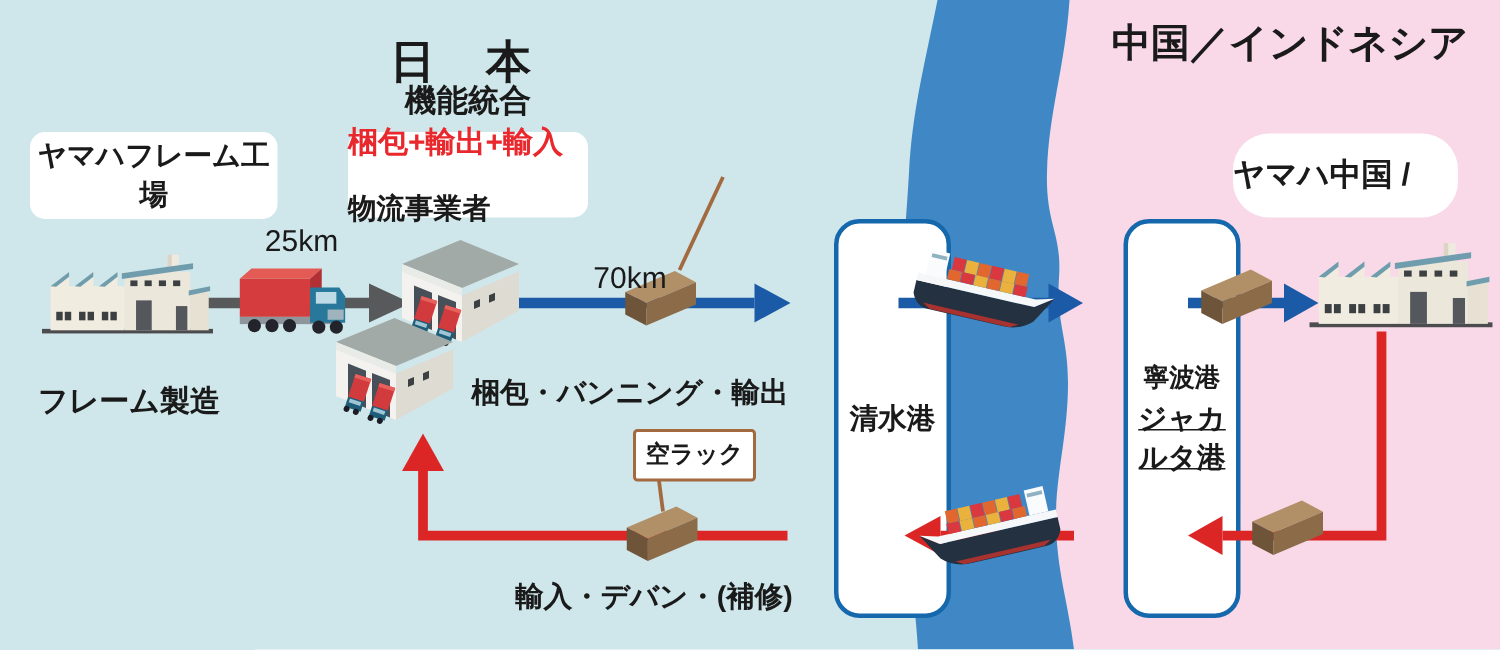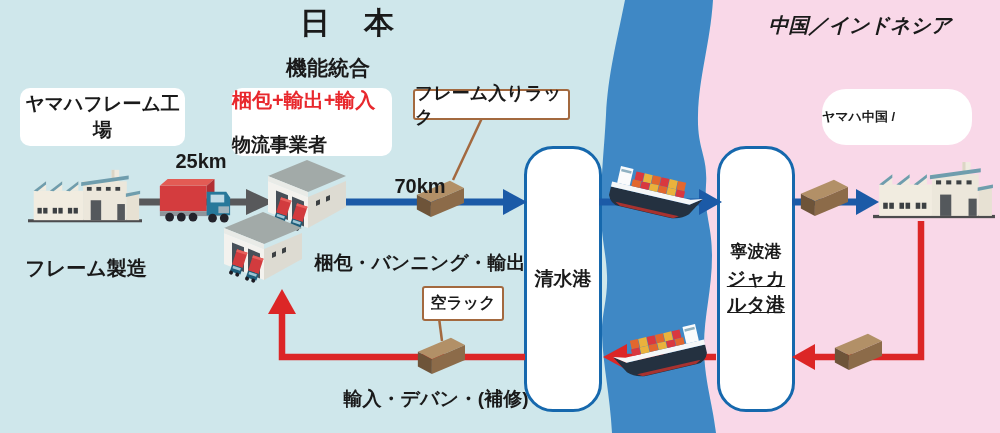--- a/index.html
+++ b/index.html
@@ -10,44 +10,44 @@
     overflow:hidden;
     font-family:"Liberation Sans","DejaVu Sans",sans-serif;
     color:#1a1a1a;
   }
   .stage svg{display:block;}
   .layer{position:absolute;left:0;top:0;width:1000px;height:433px;}
   .abs{position:absolute;}
   .txt{position:absolute;white-space:nowrap;line-height:1.15;}
   .center{transform:translateX(-50%);}
   .title{font-size:30px;font-weight:700;letter-spacing:2px;}
-  .title-sm{font-size:20px;font-weight:700;font-style:italic;}
+  .title-sm{font-size:26px;font-weight:700;}
   .heading{font-size:21px;font-weight:700;}
   .caption{font-size:19px;font-weight:700;}
-  .dist{font-size:20px;font-weight:700;}
+  .dist{font-size:20px;font-weight:400;}
   .whitebox{
     position:absolute;background:#ffffff;border-radius:10px;
     display:flex;flex-direction:column;align-items:flex-start;justify-content:center;
     text-align:center;font-weight:700;
   }
   .tagbox{
     position:absolute;background:#fff;border:2.5px solid #a3693f;border-radius:3px;
     display:flex;align-items:center;justify-content:center;font-weight:700;
   }
   .portbox{
-    position:absolute;background:#fff;border:3px solid #1668ad;border-radius:29px;
+    position:absolute;background:#fff;border:3px solid #1668ad;border-radius:17px;
     display:flex;flex-direction:column;align-items:center;justify-content:center;
-    text-align:center;font-weight:700;
+    text-align:center;font-weight:700;margin-left:32px;
   }
   .red-line{color:#e8282d;font-size:20px;font-weight:700;}
   .blk-line{color:#1a1a1a;font-size:19px;font-weight:700;margin-top:18px;}
   .port-main{font-size:19px;}
   .port-sub1{font-size:17px;}
   .port-sub2{font-size:19px;margin-top:3px;text-decoration:underline;}
-  .ovs-name{font-size:13px;line-height:1.45;border-radius:24px;}
+  .ovs-name{font-size:21px;line-height:1.45;border-radius:24px;}
 </style>
 </head>
 <body>
 
 <div class="stage">
 
   <svg class="layer" viewBox="0 0 1000 433">
     <path fill="#f9d8e8" d="M713,0 C710,45 699,75 698,115 C697,150 708,155 706,185 C704,215 712,225 712,255 C712,290 704,315 704,345 C704,380 712,400 716,433 L1000,433 L1000,0 Z"></path>
     <path fill="#3f88c5" d="M625,0 C616,45 608,75 606,115 C604,150 602,165 601,200 C600,235 606,250 607,275 C608,300 601,315 602,335 C603,365 610,395 612,433 L716,433 C712,400 704,380 704,345 C704,315 712,290 712,255 C712,225 704,215 706,185 C708,155 697,150 698,115 C699,75 710,45 713,0 Z"></path>
   </svg>
@@ -287,37 +287,34 @@
         <rect x="72" y="22" width="5" height="4"></rect>
       <rect x="82" y="22" width="5" height="4"></rect>
         <rect x="92" y="22" width="5" height="4"></rect>
       <rect x="94" y="40" width="8" height="17" fill="#54585c"></rect>
     </g>
   </svg>
 
   <div class="whitebox" style="left:20px;top:88px;width:165px;height:58px;font-size:19px;">
     <div>ヤマハフレーム工場</div>
   </div>
-  <div class="whitebox" style="left:232px;top:88px;width:160px;height:68px;">
+  <div class="whitebox" style="left:232px;top:88px;width:160px;height:57px;">
     <div class="red-line">梱包+輸出+輸入</div>
     <div class="blk-line">物流事業者</div>
   </div>
   <div class="whitebox ovs-name" style="left:822px;top:89px;width:150px;height:56px;">
     <div>ヤマハ中国 /</div>
   </div>
 
-  <div class="tagbox" style="left:413px;top:89px;width:153px;height:27px;font-size:18px;">
-    <span>フレーム入りラック</span>
-  </div>
   <div class="tagbox" style="left:422px;top:286px;width:78px;height:31px;font-size:16px;">
     <span>空ラック</span>
   </div>
 
-  <div class="txt title center" style="left:308px;top:6px;margin-left:40px;">日　本</div>
+  <div class="txt title center" style="left:308px;top:25px;">日　本</div>
   <div class="txt title-sm center" style="left:860px;top:14px;">中国／インドネシア</div>
-  <div class="txt heading center" style="left:328px;top:56px;">機能統合</div>
+  <div class="txt heading center" style="left:312px;top:56px;">機能統合</div>
   <div class="txt dist center" style="left:201px;top:150px;">25km</div>
   <div class="txt dist center" style="left:420px;top:151px;margin-top:24px;">70km</div>
   <div class="txt caption center" style="left:86px;top:229px;font-size:20px;margin-top:28px;">フレーム製造</div>
   <div class="txt caption center" style="left:420px;top:252px;">梱包・バンニング・輸出</div>
   <div class="txt caption center" style="left:436px;top:388px;">輸入・デバン・(補修)</div>
 
 </div>
 
 </body></html>

